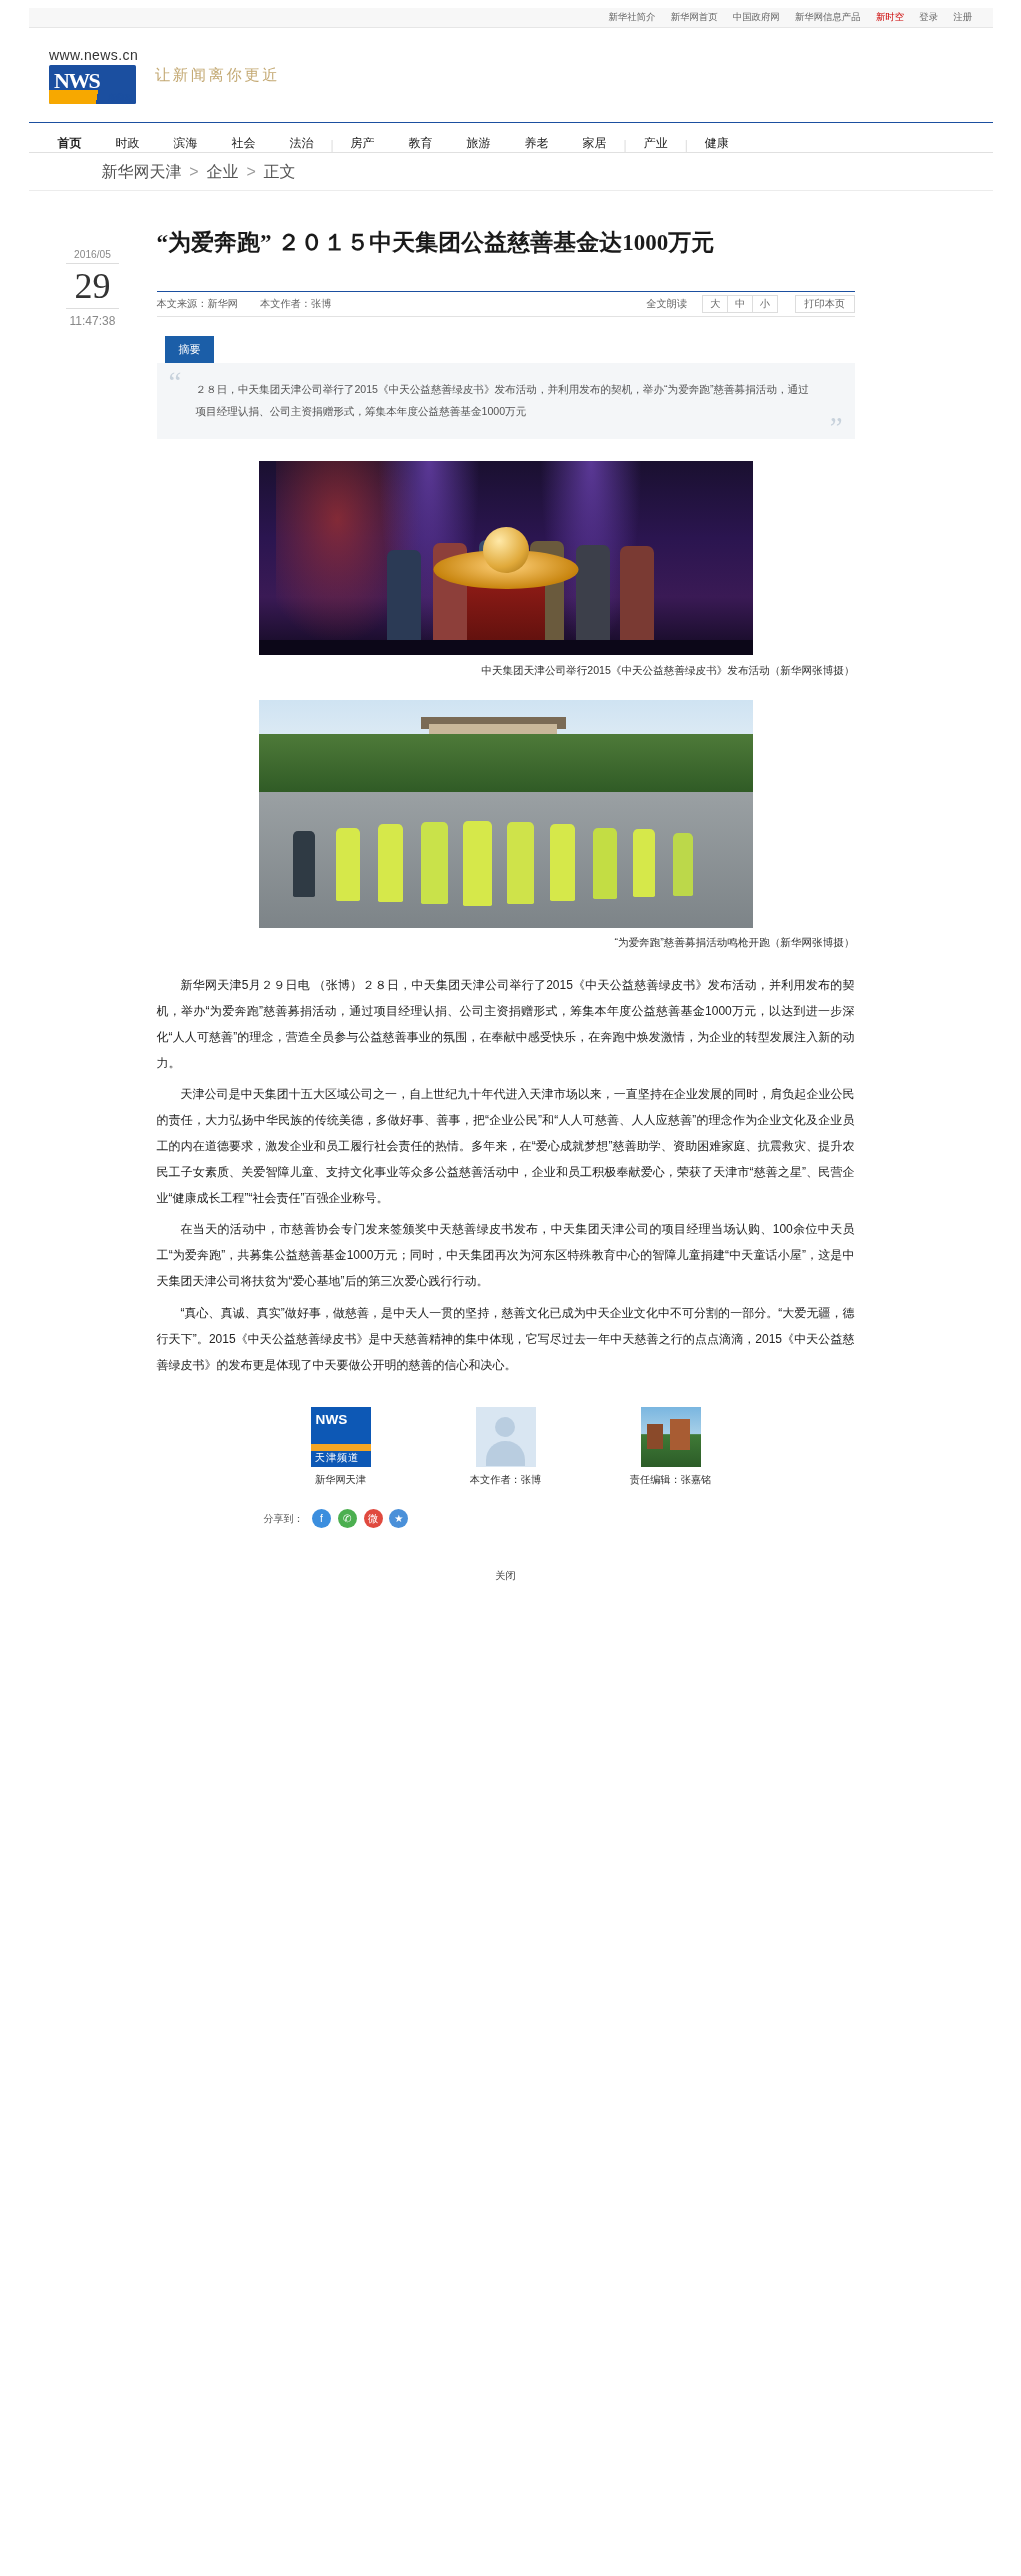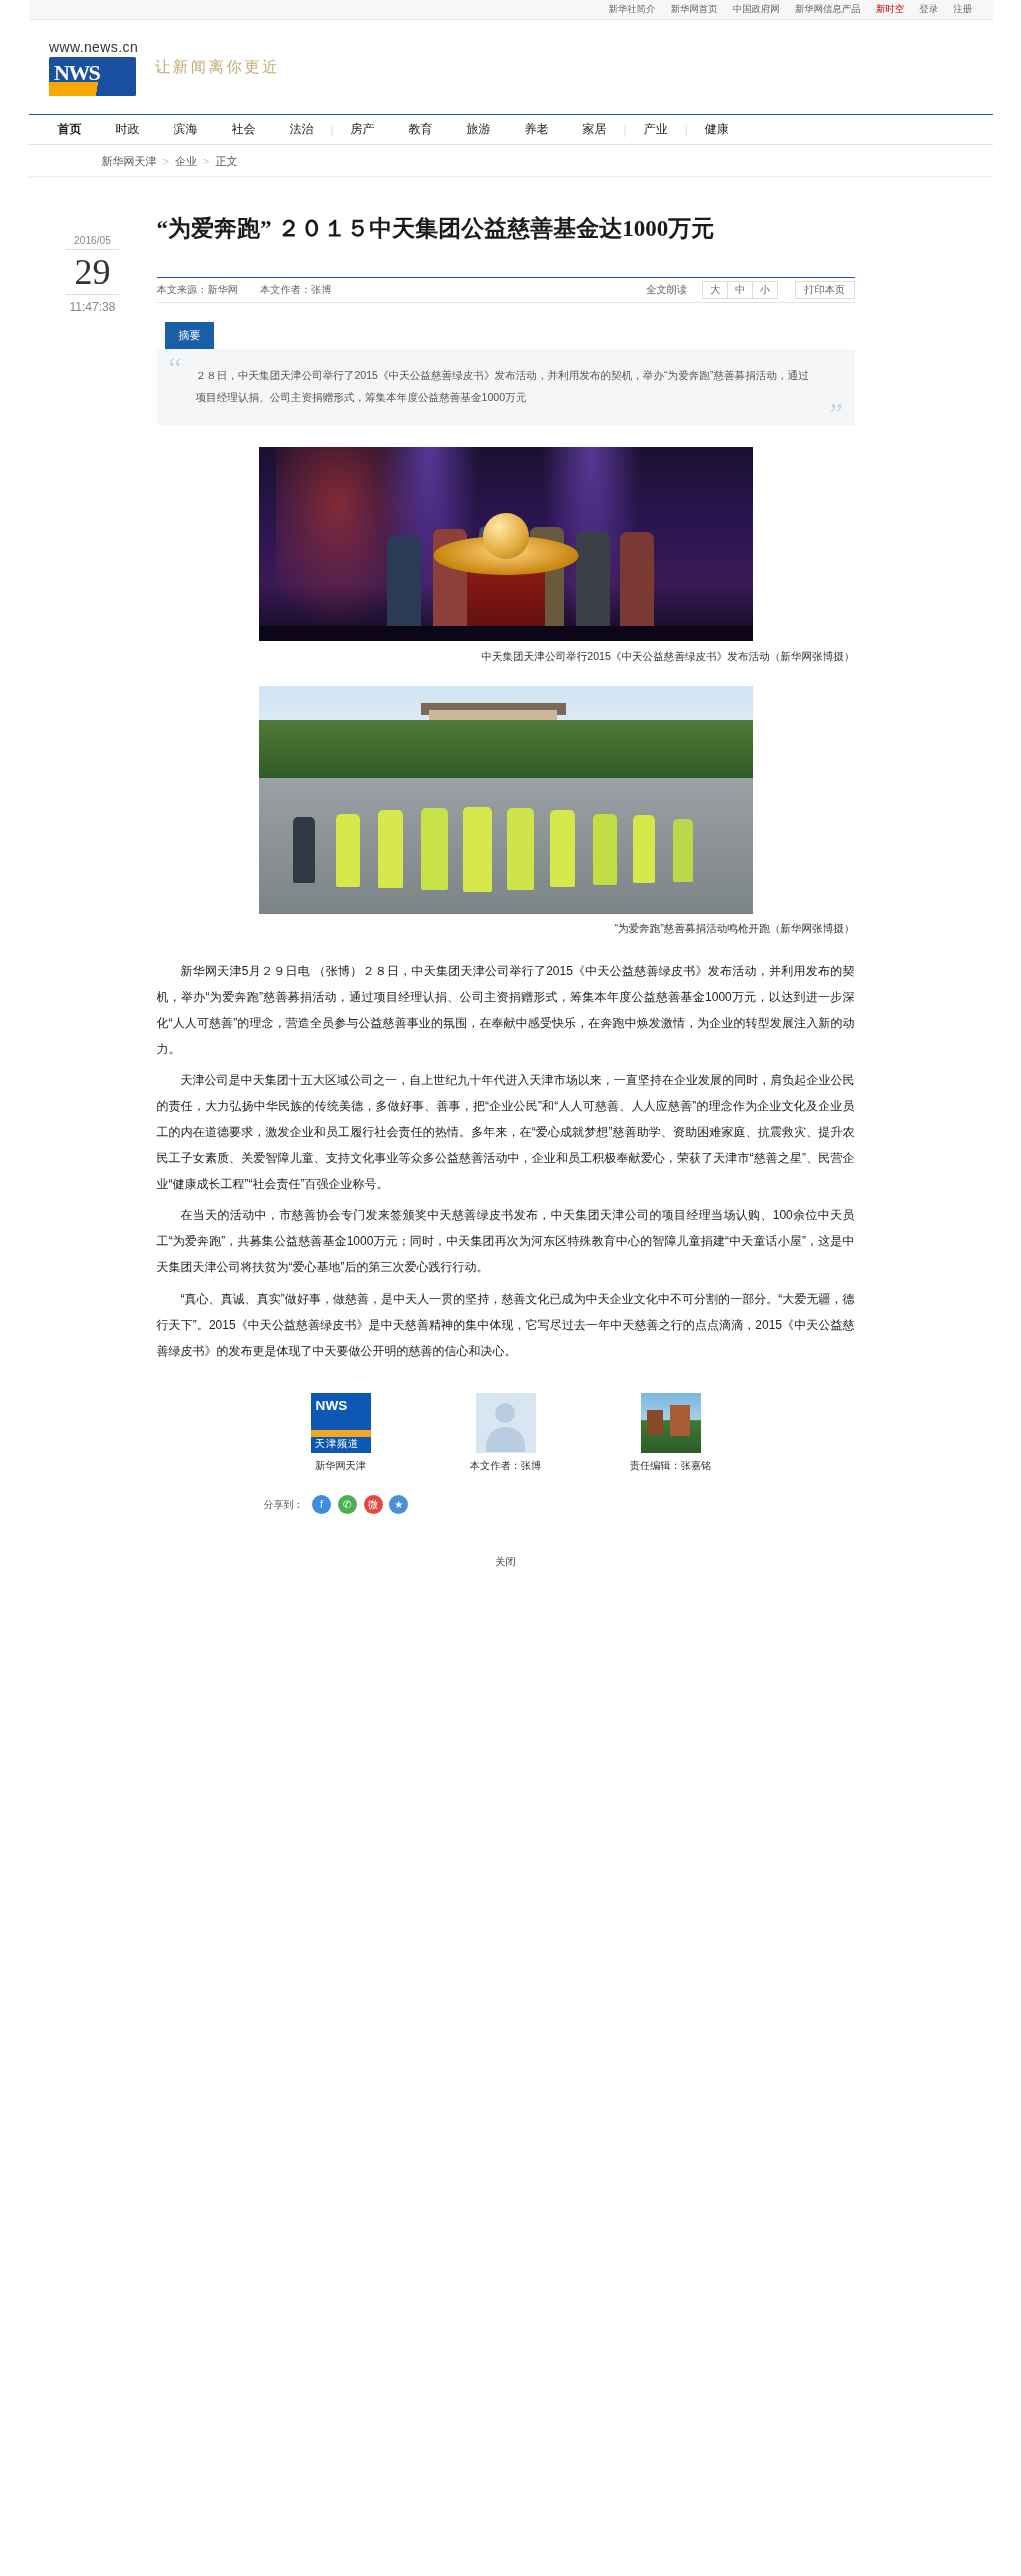--- a/index.html
+++ b/index.html
@@ -4,21 +4,21 @@
 <style>
   * { box-sizing: border-box; }
   html, body { margin:0; padding:0; }
   body {
     width:1021px;
     background:#ffffff;
     font-family:"Liberation Sans", sans-serif;
     color:#333;
     -webkit-font-smoothing:antialiased;
   }
-  .page { width:964px; margin:0 auto; position:relative; }
+  .page { width:964px; margin:8px auto; position:relative; }
 
   
   .topbar {
     height:20.4px;
     background:#f7f7f7;
     border-bottom:0.9px solid #e6e6e6;
     display:flex;
     justify-content:flex-end;
     align-items:center;
     padding-right:20.4px;
@@ -91,37 +91,36 @@
   }
   .banner-right div { font-size:12.8px; line-height:20.4px; letter-spacing:1.7px; }
   .banner-arrow { position:absolute; right:179px; top:22px; color:#fff; font-size:13.6px; }
 
   
   .nav {
     height:31px;
     border-top:1.7px solid #1b4fa0;
     border-bottom:0.9px solid #e0e0e0;
     display:flex;
-    align-items:center;
+    align-items:flex-end;
     padding:0 20.4px;
     font-size:12px;
   }
   .nav a {
     color:#222; text-decoration:none; padding:0 17px; position:relative;
   }
   .nav a.first { font-weight:bold; padding-left:8.5px; }
   .nav .sep { color:#ddd; }
 
   
   .crumb {
     padding:8.5px 0 6.8px 73px;
-    font-size:11px;
+    font-size:16px;
     color:#555;
     border-bottom:0.9px solid #ececec;
-    font-family:Liberation Serif, serif;
   }
   .crumb a { color:#555; text-decoration:none; }
   .crumb .sepc { color:#999; margin:0 3.4px; }
 
   
   .content { display:flex; padding-top:15.3px; }
   .left-col { width:128px; padding-top:43px; text-align:center; }
   .date-line1 { font-size:10.2px; color:#888; }
   .date-day {
     font-size:36px; color:#333; line-height:44px;

